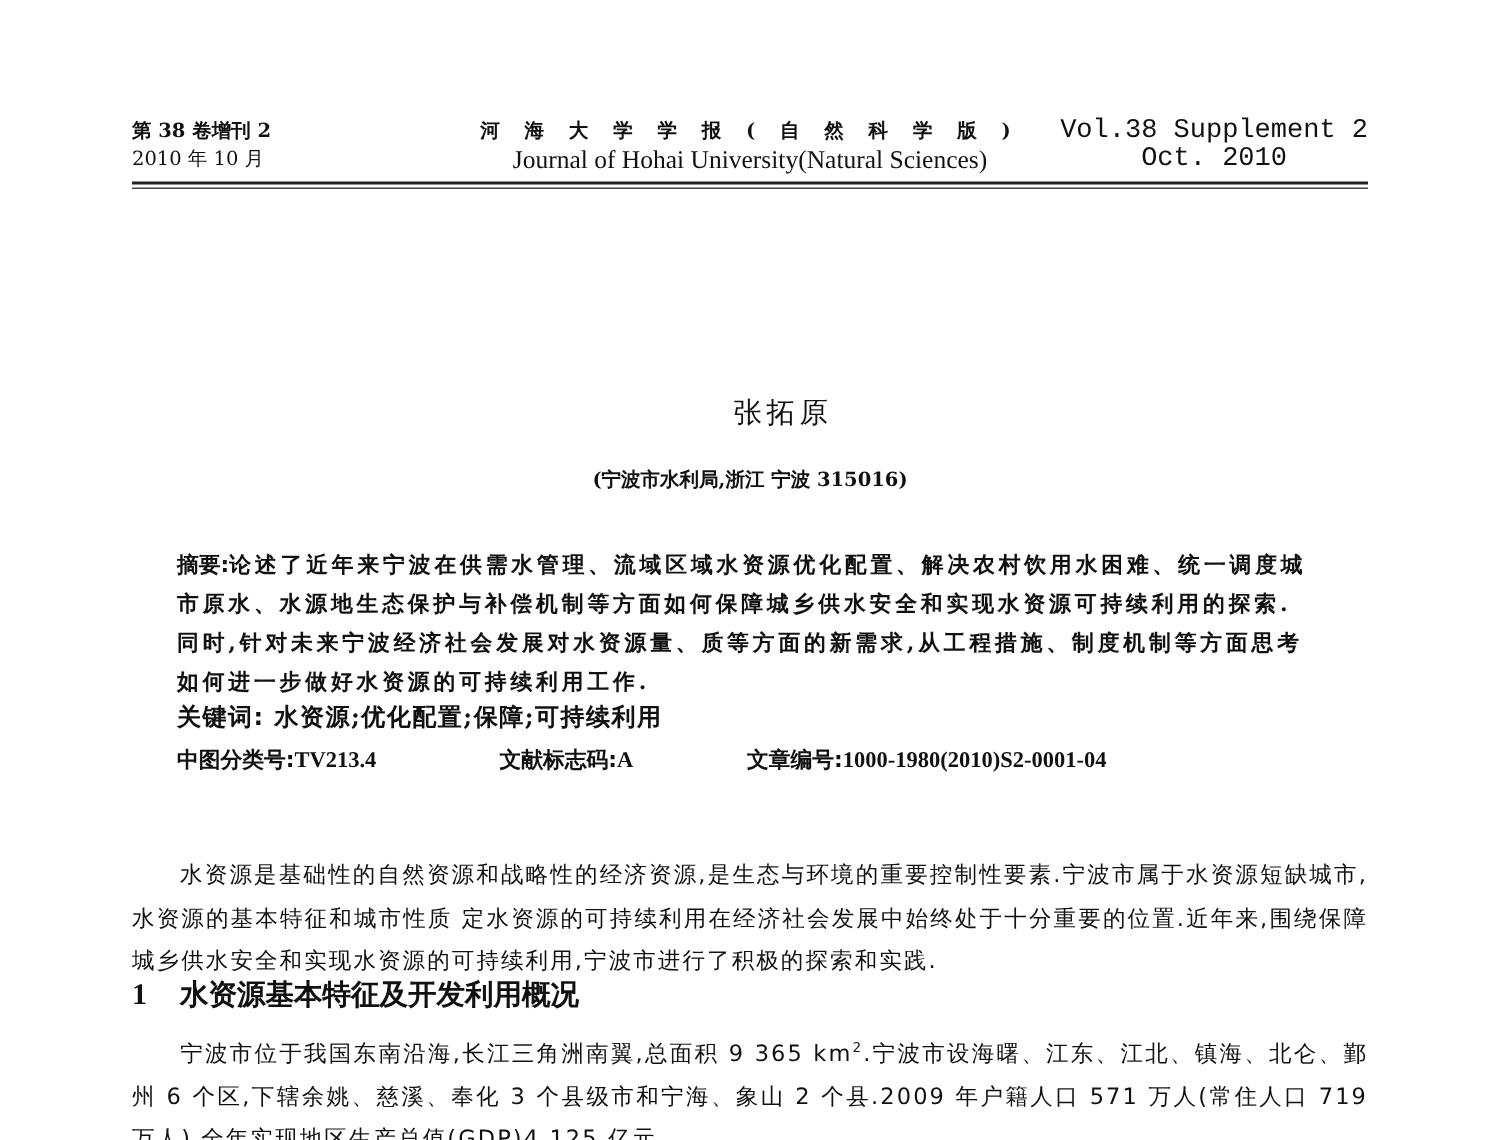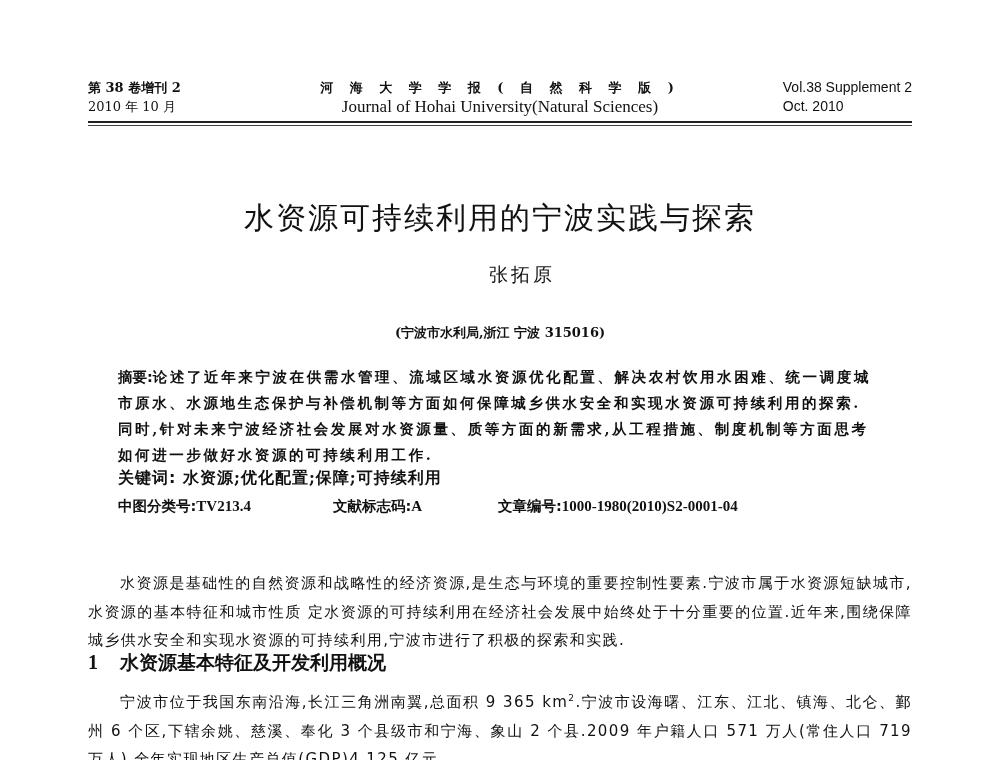--- a/index.html
+++ b/index.html
@@ -5,27 +5,27 @@
   html, body { margin: 0; padding: 0; background: #ffffff; }
   body { width: 1000px; height: 760px; overflow: hidden; position: relative; color: #111; font-family: "DejaVu Serif", serif; }
   .page { position: absolute; left: 0; top: 0; width: 1000px; height: 604px; }
 
   .hdr { position: absolute; top: 78px; left: 88px; right: 88px; height: 40px; font-size: 13px; line-height: 19px; }
   .hdr-left { position: absolute; left: 0; top: 0; font-weight: bold; }
   .hdr-left .l2 { font-weight: normal; }
   .hdr-center { position: absolute; left: 0; right: 0; top: 0; text-align: center; }
   .hdr-center .cn { font-weight: bold; letter-spacing: 6px; }
   .hdr-center .en { font-family: "Liberation Serif", serif; font-size: 17px; }
-  .hdr-right { position: absolute; right: 0; top: 0; font-family: Liberation Sans, sans-serif; font-size: 14px; }
+  .hdr-right { position: absolute; right: 0; top: 0; text-align: center; font-family: Liberation Mono, monospace; font-size: 18px; }
   .rule1 { position: absolute; left: 88px; right: 88px; top: 121px; border-top: 2px solid #222; }
   .rule2 { position: absolute; left: 88px; right: 88px; top: 125px; border-top: 1px solid #444; }
 
   .title { position: absolute; top: 198px; left: 0; right: 0; text-align: center; font-family: "DejaVu Sans", sans-serif; font-size: 30px; letter-spacing: 2px; }
   .author { position: absolute; top: 262px; left: 0; right: 0; text-align: center; font-size: 19px; letter-spacing: 3px; padding-left: 44px; }
-  .affil { position: absolute; top: 311px; left: 0; right: 0; text-align: center; font-size: 13px; font-weight: bold; margin-top: 13px; }
+  .affil { position: absolute; top: 311px; left: 0; right: 0; text-align: center; font-size: 13px; font-weight: bold; }
 
   .abstract { position: absolute; top: 364px; left: 118px; width: 760px; font-size: 14.5px; line-height: 26px; letter-spacing: 2.6px; font-weight: bold; }
   .abstract .lbl { font-family: "DejaVu Sans", sans-serif; font-weight: bold; letter-spacing: 0; }
   .keywords { position: absolute; top: 468px; left: 118px; font-size: 16px; font-weight: bold; letter-spacing: 1px; }
   .keywords .lbl { font-family: "DejaVu Sans", sans-serif; }
   .classline { position: absolute; top: 497px; left: 118px; width: 780px; font-size: 14.5px; font-weight: bold; font-family: "DejaVu Sans", sans-serif; }
   .classline span.v { font-family: "Liberation Serif", serif; font-weight: bold; font-size: 15px; }
   .cls-a { position: absolute; left: 0; top: 0; }
   .cls-b { position: absolute; left: 215px; top: 0; }
   .cls-c { position: absolute; left: 380px; top: 0; }
@@ -53,21 +53,20 @@
       <div class="en">Journal of Hohai University(Natural Sciences)</div>
     </div>
     <div class="hdr-right">
       <div>Vol.38 Supplement 2</div>
       <div>Oct. 2010</div>
     </div>
   </div>
   <div class="rule1"></div>
   <div class="rule2"></div>
 
-  <div class="title">水资源可持续利用的宁波实践与探索</div>
   <div class="author">张拓原</div>
   <div class="affil">(宁波市水利局,浙江 宁波   315016)</div>
 
   <div class="abstract">
     <span class="lbl">摘要:</span><span>论述了近年来宁波在供需水管理、流域区域水资源优化配置、解决农村饮用水困难、统一调度城市原水、水源地生态保护与补偿机制等方面如何保障城乡供水安全和实现水资源可持续利用的探索.同时,针对未来宁波经济社会发展对水资源量、质等方面的新需求,从工程措施、制度机制等方面思考如何进一步做好水资源的可持续利用工作.</span>
   </div>
 
   <div class="keywords">
     <span class="lbl">关键词:</span>
     <span>水资源;优化配置;保障;可持续利用</span>

